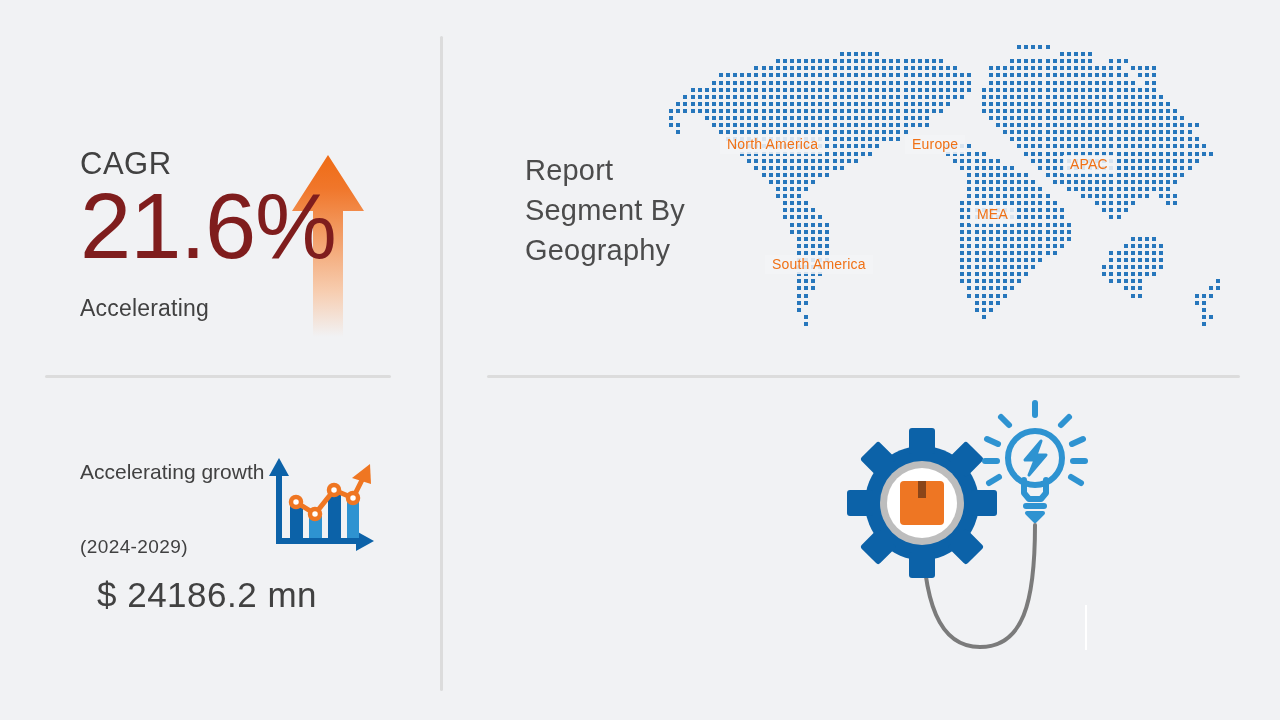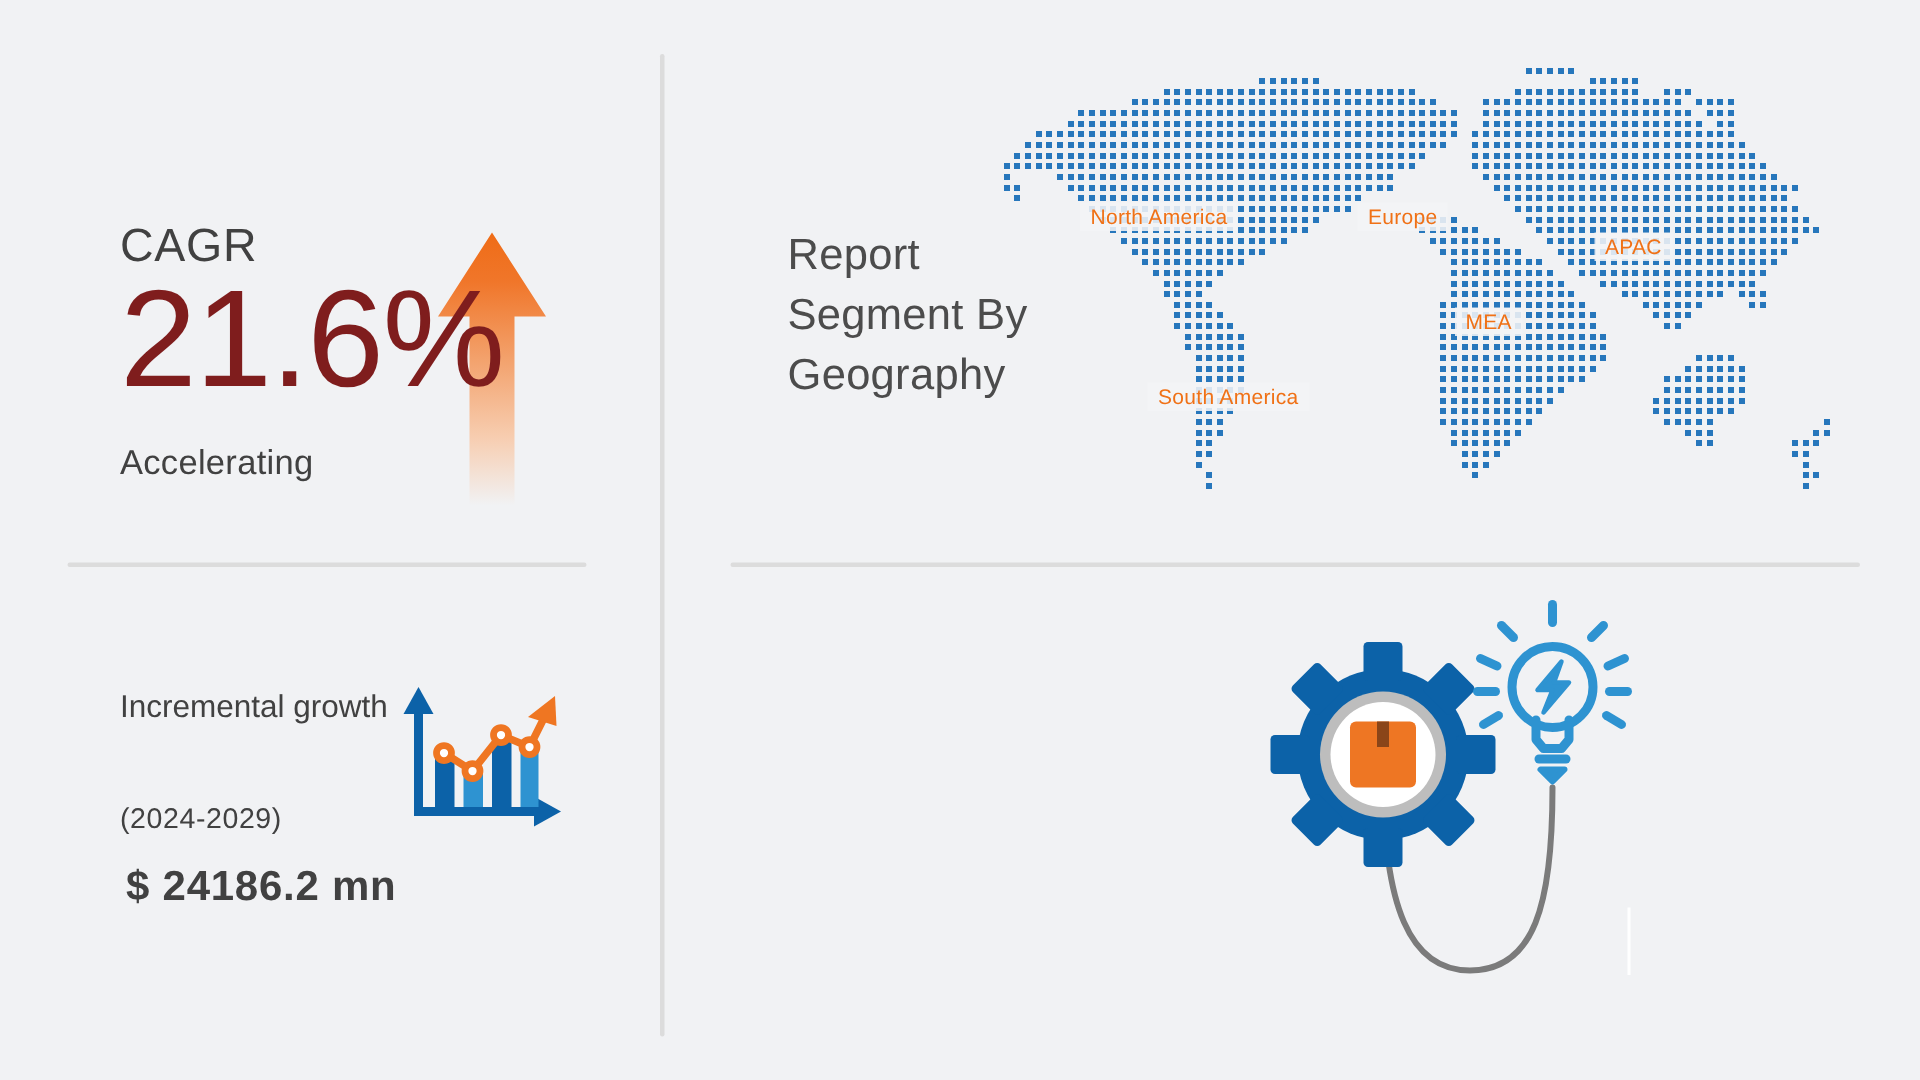--- a/index.html
+++ b/index.html
@@ -122,24 +122,24 @@
     left: 0;
     top: 85px;
     font-size: 19px;
     font-weight: 400;
     color: #414141;
     line-height: 1;
     letter-spacing: 0.4px;
   }
   .growth-value {
     position: absolute;
-    left: 4px;
+    left: 17px;
     top: 125px;
-    font-size: 28px;
-    font-weight: 700;
+    font-size: 35px;
+    font-weight: 400;
     color: #414141;
     line-height: 1;
     letter-spacing: 0.5px;
     white-space: nowrap;
   }
   .growth-chart-icon {
     position: absolute;
     left: 184px;
     top: 2px;
     width: 110px;
@@ -237,21 +237,21 @@
         </defs>
         <path d="M40 2 L76 58 L55 58 L55 184 L25 184 L25 58 L4 58 Z" fill="url(#arrowGrad)"></path>
       </svg>
     </div>
     <div class="cagr-label">CAGR</div>
     <div class="cagr-value">21.6%</div>
     <div class="cagr-sub">Accelerating</div>
   </div>
 
   <div class="growth-block">
-    <div class="growth-title">Incremental growth</div>
+    <div class="growth-title">Accelerating growth</div>
     <div class="growth-period">(2024-2029)</div>
     <div class="growth-value">$ 24186.2 mn</div>
     <div class="growth-chart-icon">
       <svg width="110" height="105" viewBox="0 0 110 105">
 
         <g fill="#0c62a8">
           <rect x="12" y="16" width="6" height="74"></rect>
           <rect x="12" y="84" width="86" height="6"></rect>
           <path d="M15 4 L25 22 L5 22 Z"></path>
           <path d="M110 87 L92 97 L92 77 Z"></path>

